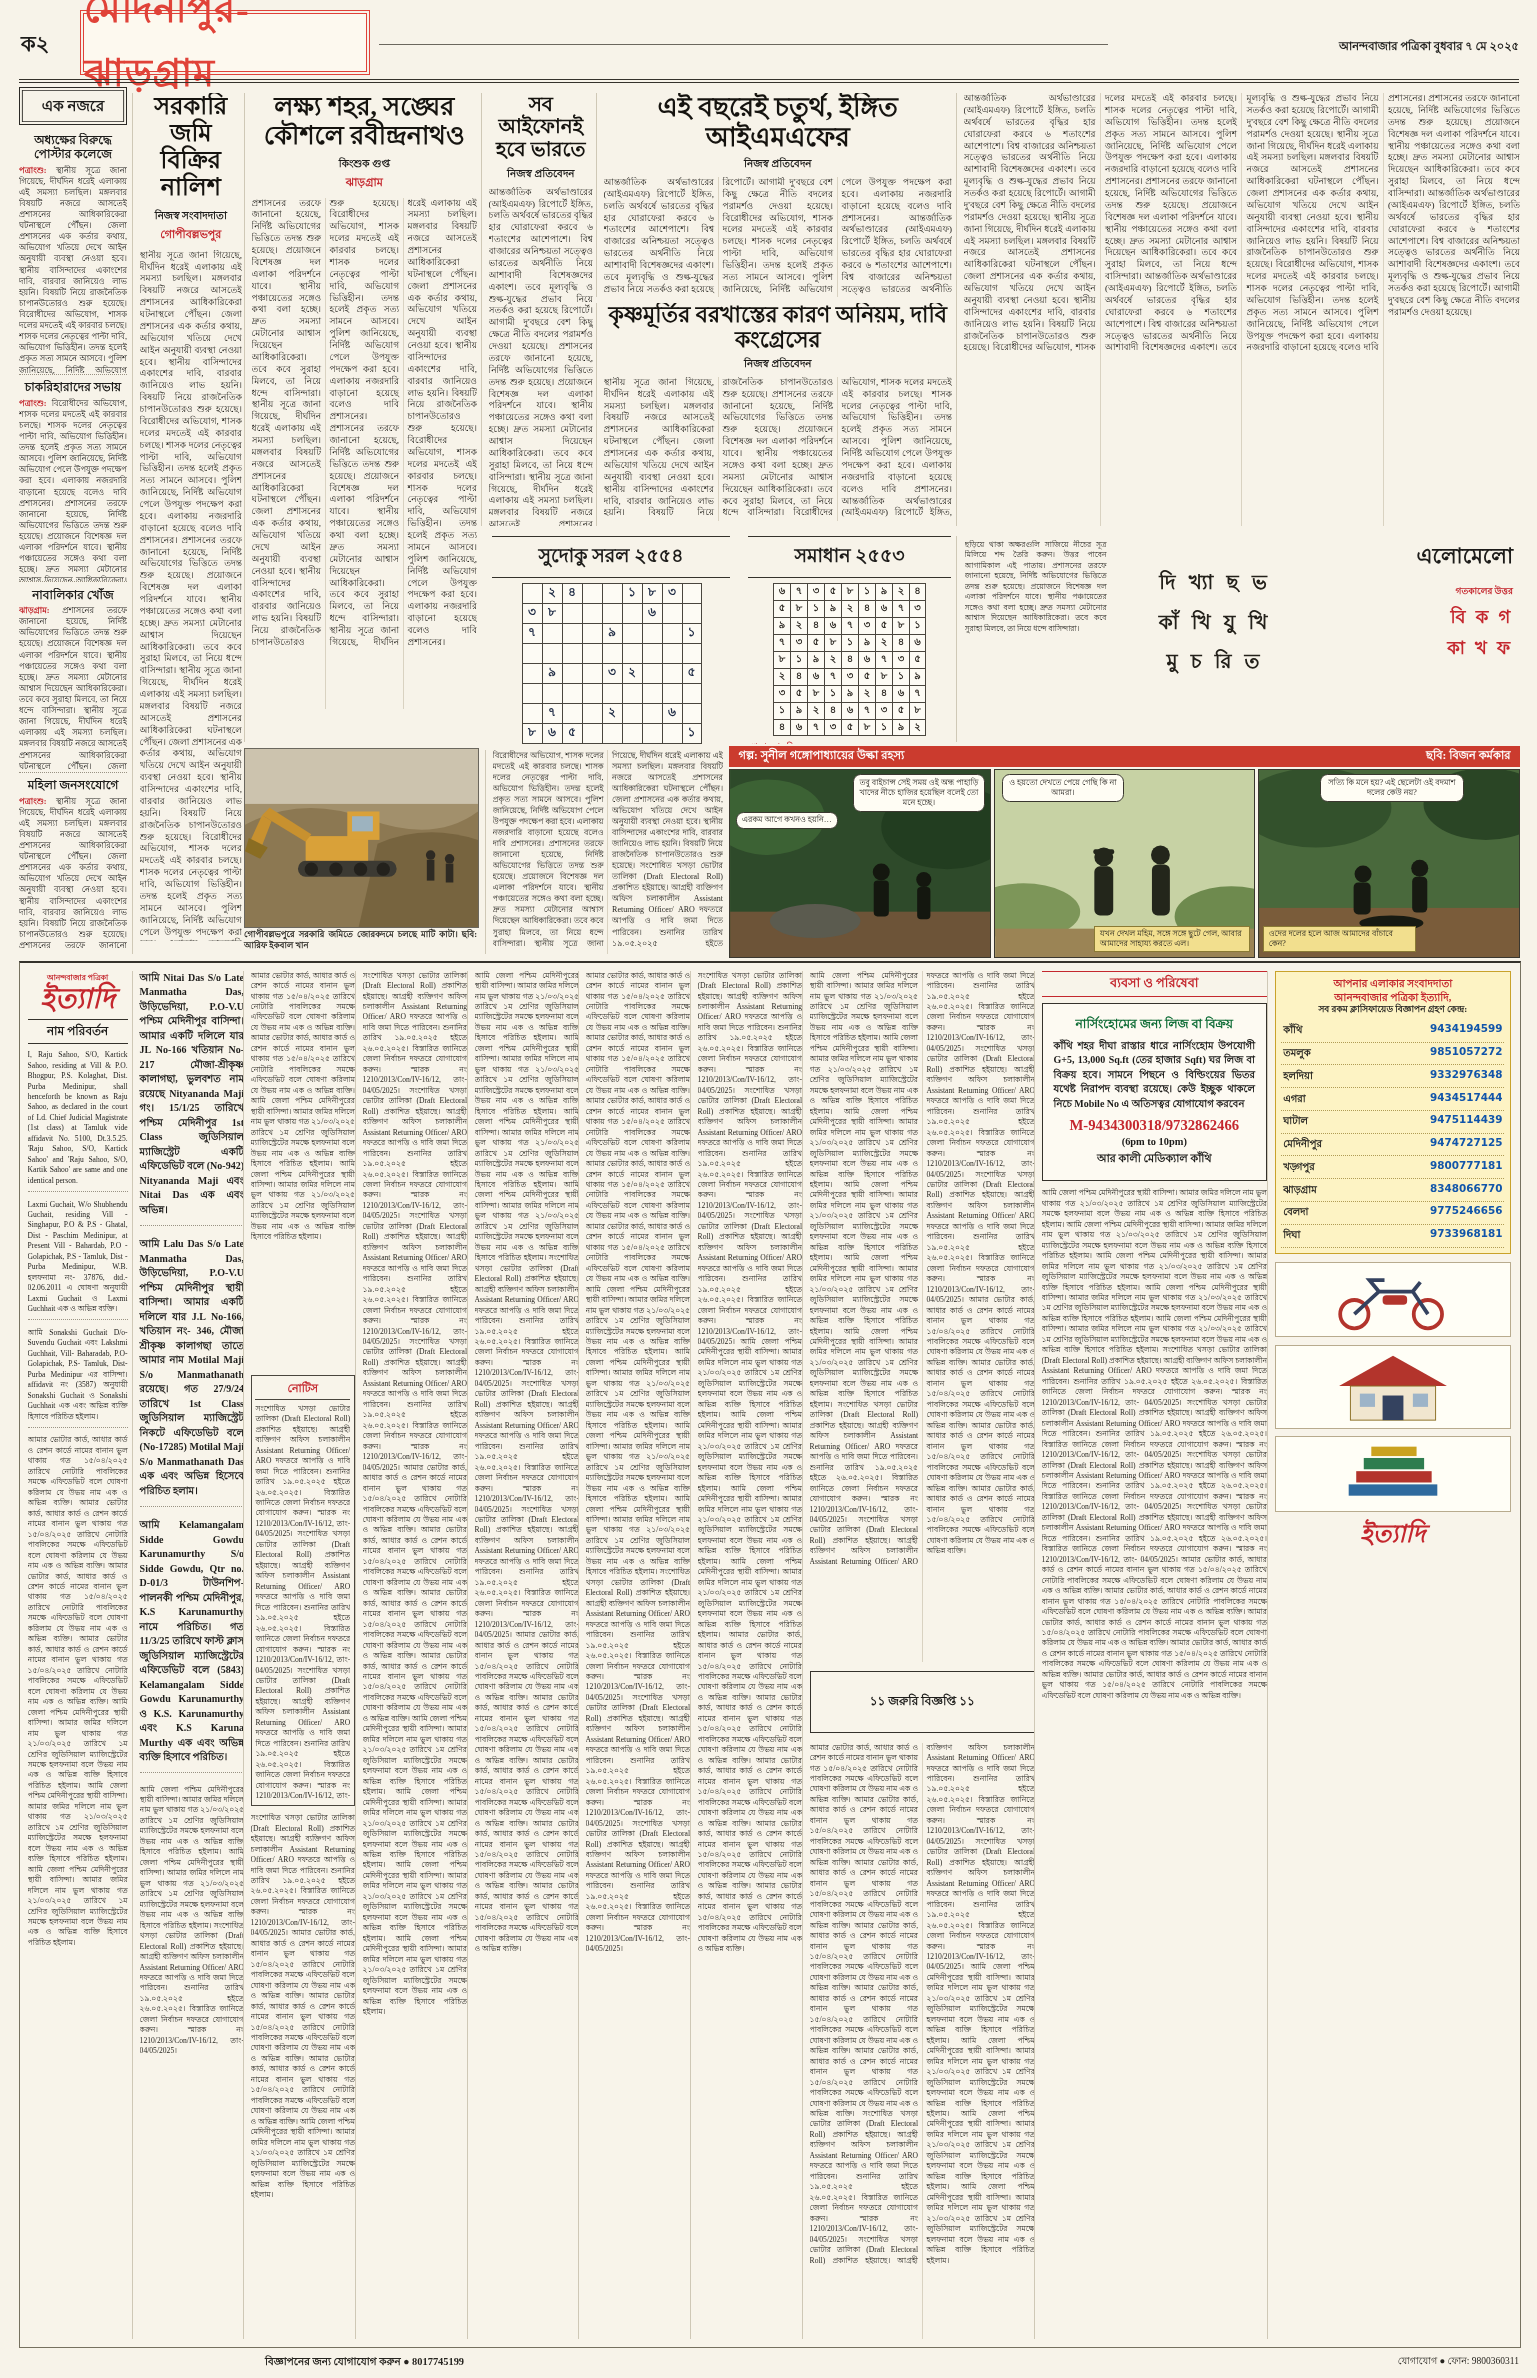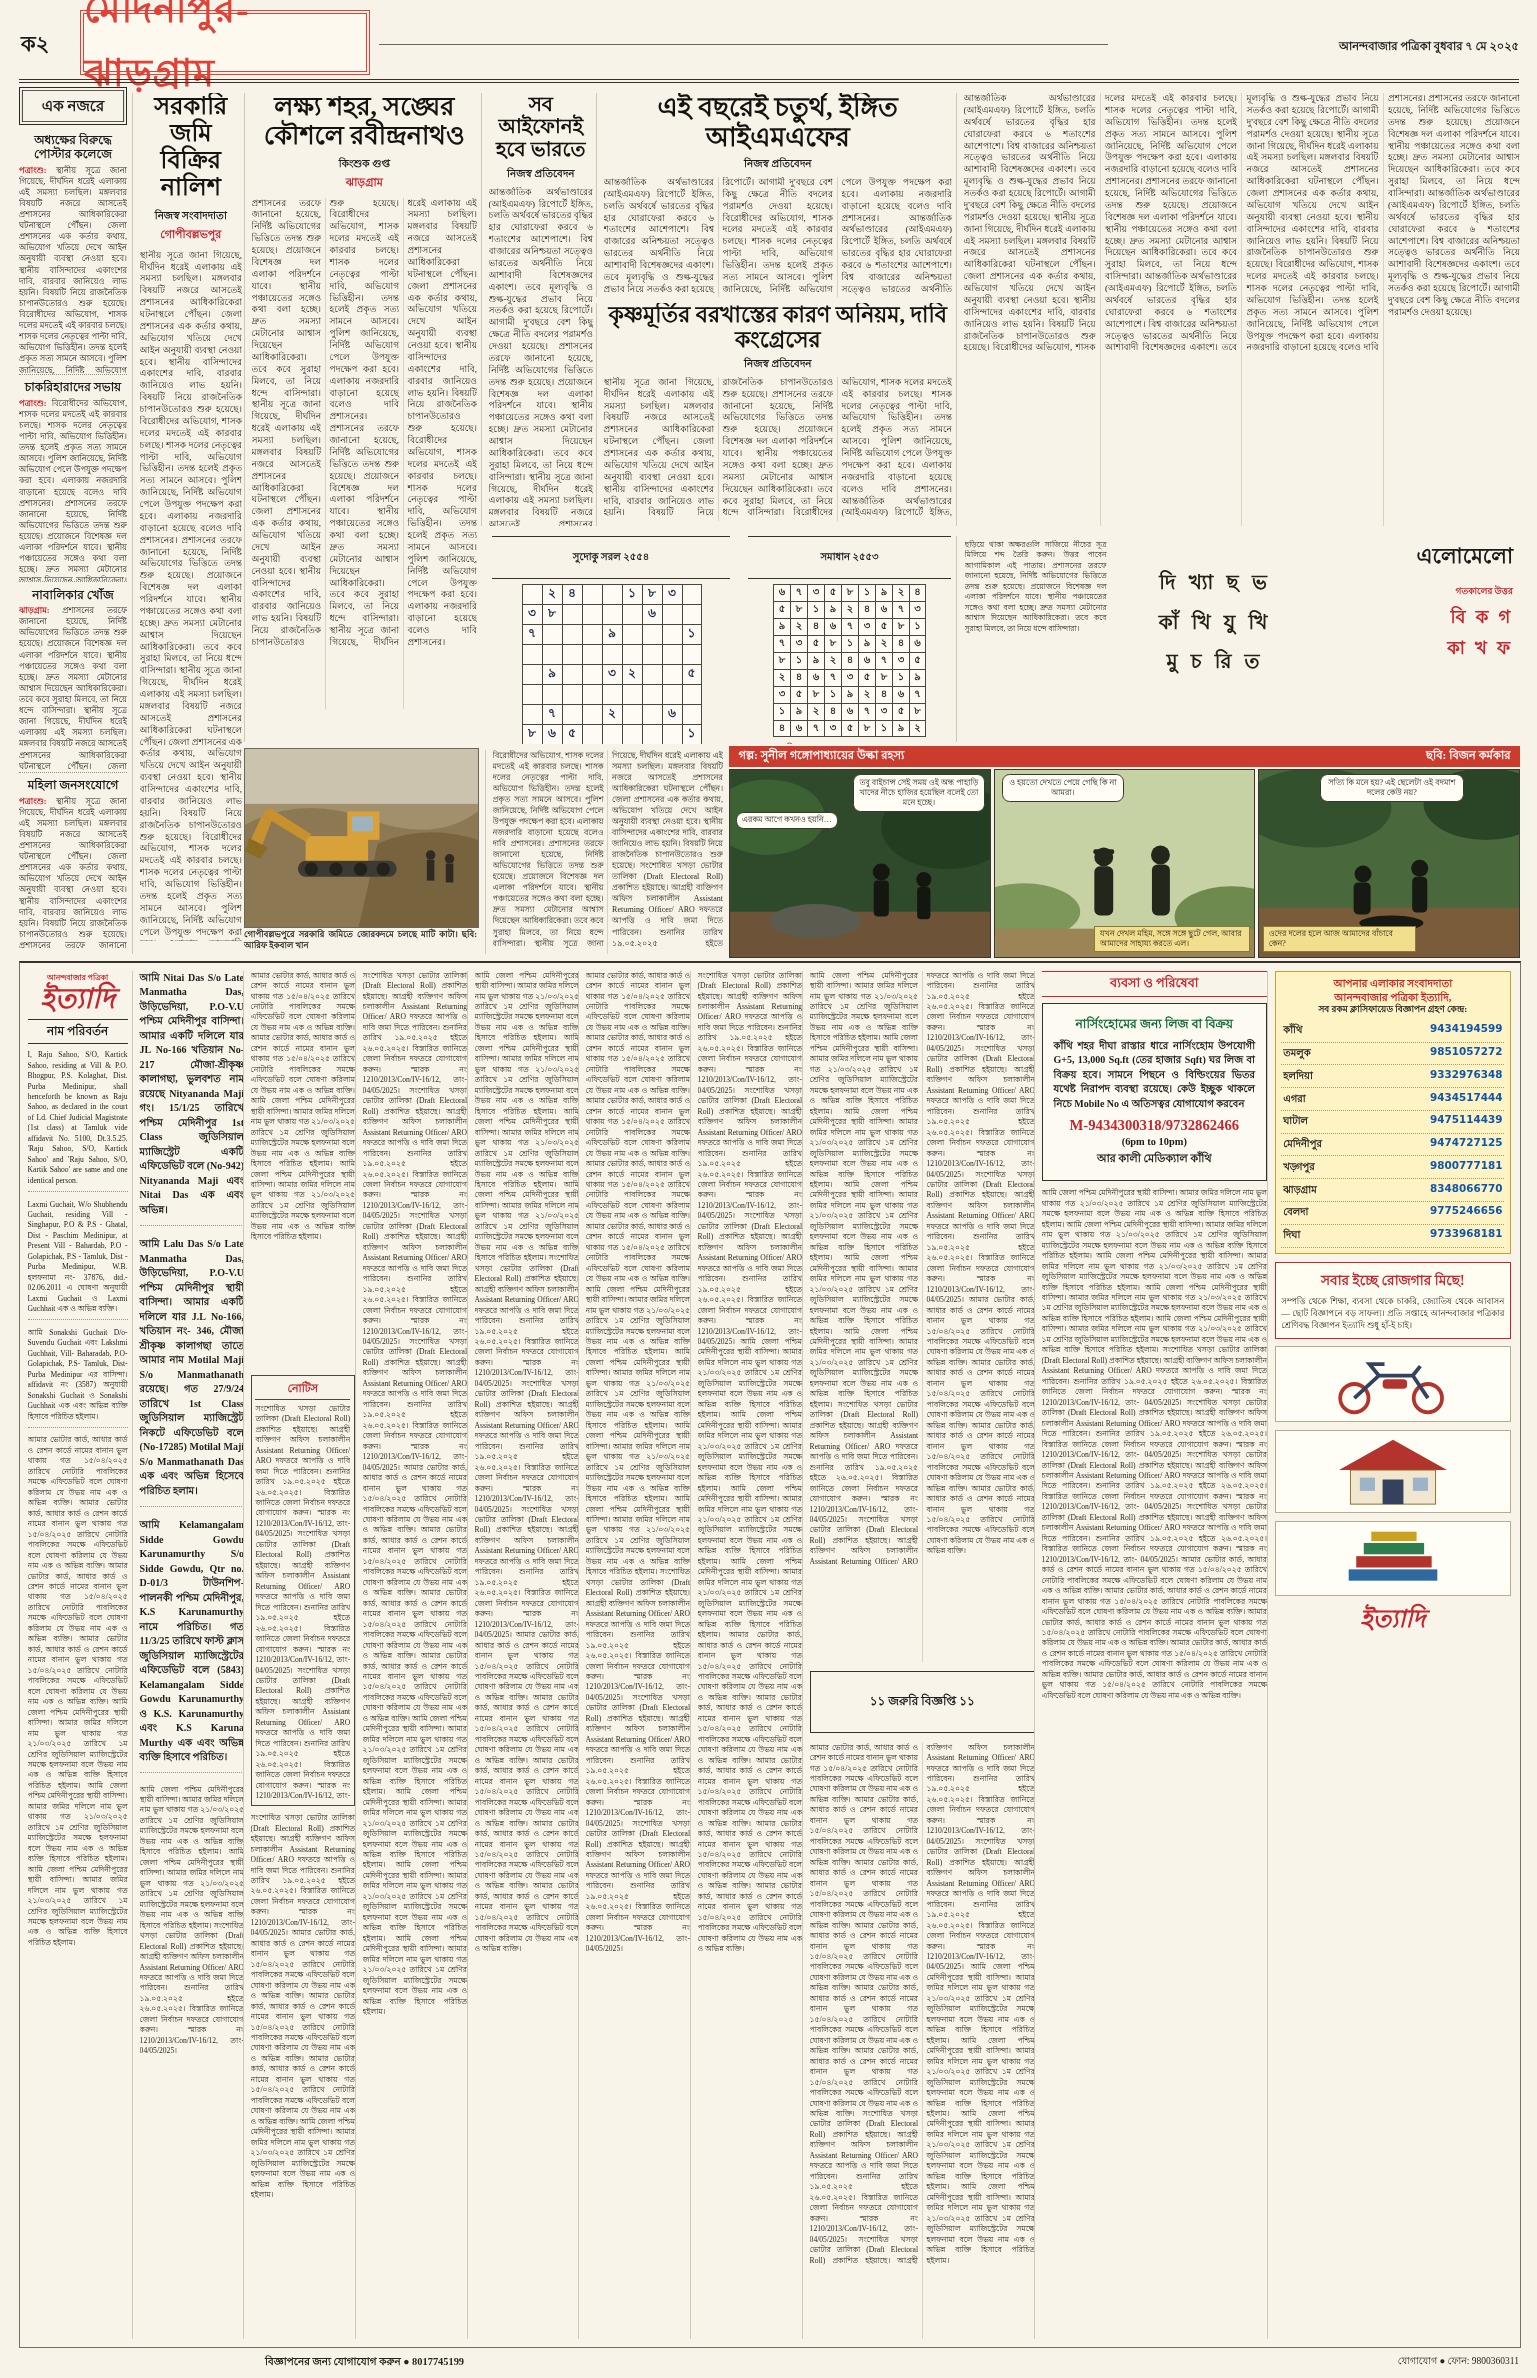--- a/index.html
+++ b/index.html
@@ -23,22 +23,22 @@
   .masthead-text{color:#e04238;font-size:38px;font-weight:bold;letter-spacing:0.9px;}
   .header-rule{border-top:1.9px solid #35322c;border-bottom:0.9px solid #35322c;height:1.9px;}
   .thin-line{border-top:0.9px solid #6b675e;height:0;}
   
   .briefs-title-box{border:0.9px solid #2b2925;box-shadow:inset 0 0 0 1.9px #f7f3e9, inset 0 0 0 2.8px #2b2925;
     text-align:center;font-weight:bold;font-size:15px;padding:5.7px 1.9px;margin-bottom:7.6px;}
   .brief-item{border-bottom:0.9px dotted #9a9384;margin-bottom:5.7px;padding-bottom:3.8px;overflow:hidden;}
   .brief-headline{font-weight:bold;font-size:12px;line-height:1.2;text-align:center;margin-bottom:2.8px;}
   .brief-body{font-size:8.3px;line-height:1.34;text-align:justify;margin:0;}
   
-  .puz-title{font-weight:bold;font-size:10px;text-align:center;border-top:1.9px solid #35322c;
-     border-bottom:0.9px solid #35322c;padding:12px 0;margin-bottom:4.7px;}
+  .puz-title{font-weight:bold;font-size:19px;text-align:center;border-top:1.9px solid #35322c;
+     border-bottom:0.9px solid #35322c;padding:4px 0;margin-bottom:4.7px;}
   .sgrid{display:grid;margin:0 auto;background:#fdfbf4;}
   .scell{border-style:solid;border-color:#4a463e;display:flex;align-items:center;justify-content:center;
      font-family:"DejaVu Sans",sans-serif;color:#1d2a44;box-sizing:border-box;}
   .sp-cell{width:20px;height:20px;font-size:12.3px;font-weight:bold;}
   .so-cell{width:17px;height:17px;font-size:10px;font-weight:bold;color:#2a2620;}
   .howto-title{font-size:9px;font-weight:bold;color:#c4272e;margin-top:4.7px;}
   .howto-text{font-size:7.6px;line-height:1.3;text-align:justify;}
   
   .tile-row{display:flex;gap:13.2px;justify-content:center;margin:6.6px 0;}
   .tile{font-size:20px;font-weight:bold;color:#23201a;}
@@ -566,24 +566,20 @@
             <div class="contact-row">
               <span class="contact-area">বেলদা</span>
               <span class="contact-phone">9775246656</span>
             </div>
             <div class="contact-row">
               <span class="contact-area">দিঘা</span>
               <span class="contact-phone">9733968181</span>
             </div>
           </div>
       </div>
-      <div class="rojgar-box">
-        <div class="rojgar-title">সবার ইচ্ছে রোজগার মিছে!</div>
-        <div class="rojgar-body">সম্পত্তি থেকে শিক্ষা, ব্যবসা থেকে চাকরি, জ্যোতিষ থেকে আবাসন — ছোট বিজ্ঞাপনে বড় সাফল্য। প্রতি সপ্তাহে আনন্দবাজার পত্রিকার শ্রেণিবদ্ধ বিজ্ঞাপন ইত্যাদি শুধু হাঁ-ই চাই।</div>
-      </div>
       <div class="ad-img-box">
         <svg width="142" height="66" viewBox="0 0 150 70">
           <circle cx="34" cy="50" r="15" fill="none" stroke="#b3342c" stroke-width="4"></circle>
           <circle cx="112" cy="50" r="15" fill="none" stroke="#b3342c" stroke-width="4"></circle>
           <path d="M34,50 L60,26 L96,26 L112,50 M60,26 L50,14 L66,14 M96,26 L104,16" stroke="#34425f" stroke-width="4" fill="none"></path>
           <rect x="64" y="30" width="26" height="10" rx="4" fill="#b3342c"></rect>
         </svg>
       </div>
       <div class="ad-img-box">
         <svg width="142" height="74" viewBox="0 0 150 78">

